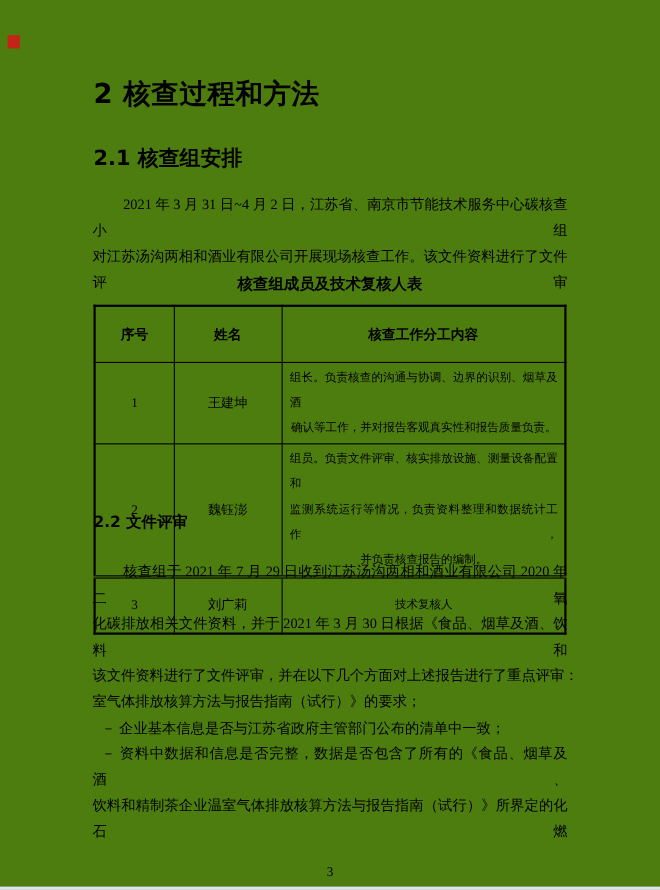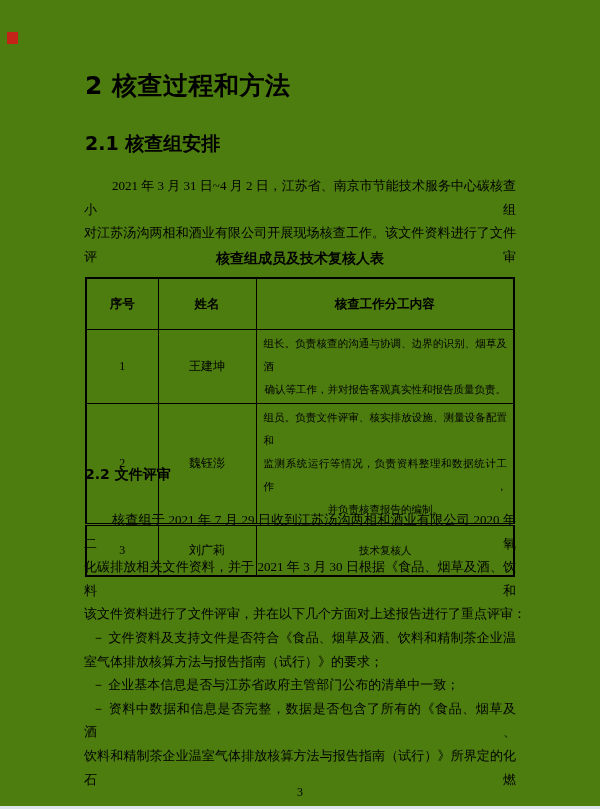--- a/index.html
+++ b/index.html
@@ -102,21 +102,20 @@
     </tr>
   </tbody>
     </table>
 
   <div id="h22" class="abs hd">2.2 文件评审</div>
 
   <div id="para22" class="abs para">
     <div class="ln j ind2">核查组于 2021 年 7 月 29 日收到江苏汤沟两相和酒业有限公司 2020 年二氧</div>
     <div class="ln j">化碳排放相关文件资料，并于 2021 年 3 月 30 日根据《食品、烟草及酒、饮料和</div>
     <div class="ln">该文件资料进行了文件评审，并在以下几个方面对上述报告进行了重点评审：</div>
-    <div class="ln j indb">－ 文件资料及支持文件是否符合《食品、烟草及酒、饮料和精制茶企业温</div>
     <div class="ln">室气体排放核算方法与报告指南（试行）》的要求；</div>
     <div class="ln indb">－ 企业基本信息是否与江苏省政府主管部门公布的清单中一致；</div>
     <div class="ln j indb">－ 资料中数据和信息是否完整，数据是否包含了所有的《食品、烟草及酒、</div>
     <div class="ln j">饮料和精制茶企业温室气体排放核算方法与报告指南（试行）》所界定的化石燃</div>
 
   </div>
 
   <div id="pageno" class="abs">3</div>
 
   <div id="bottom-edge" class="abs"></div>

